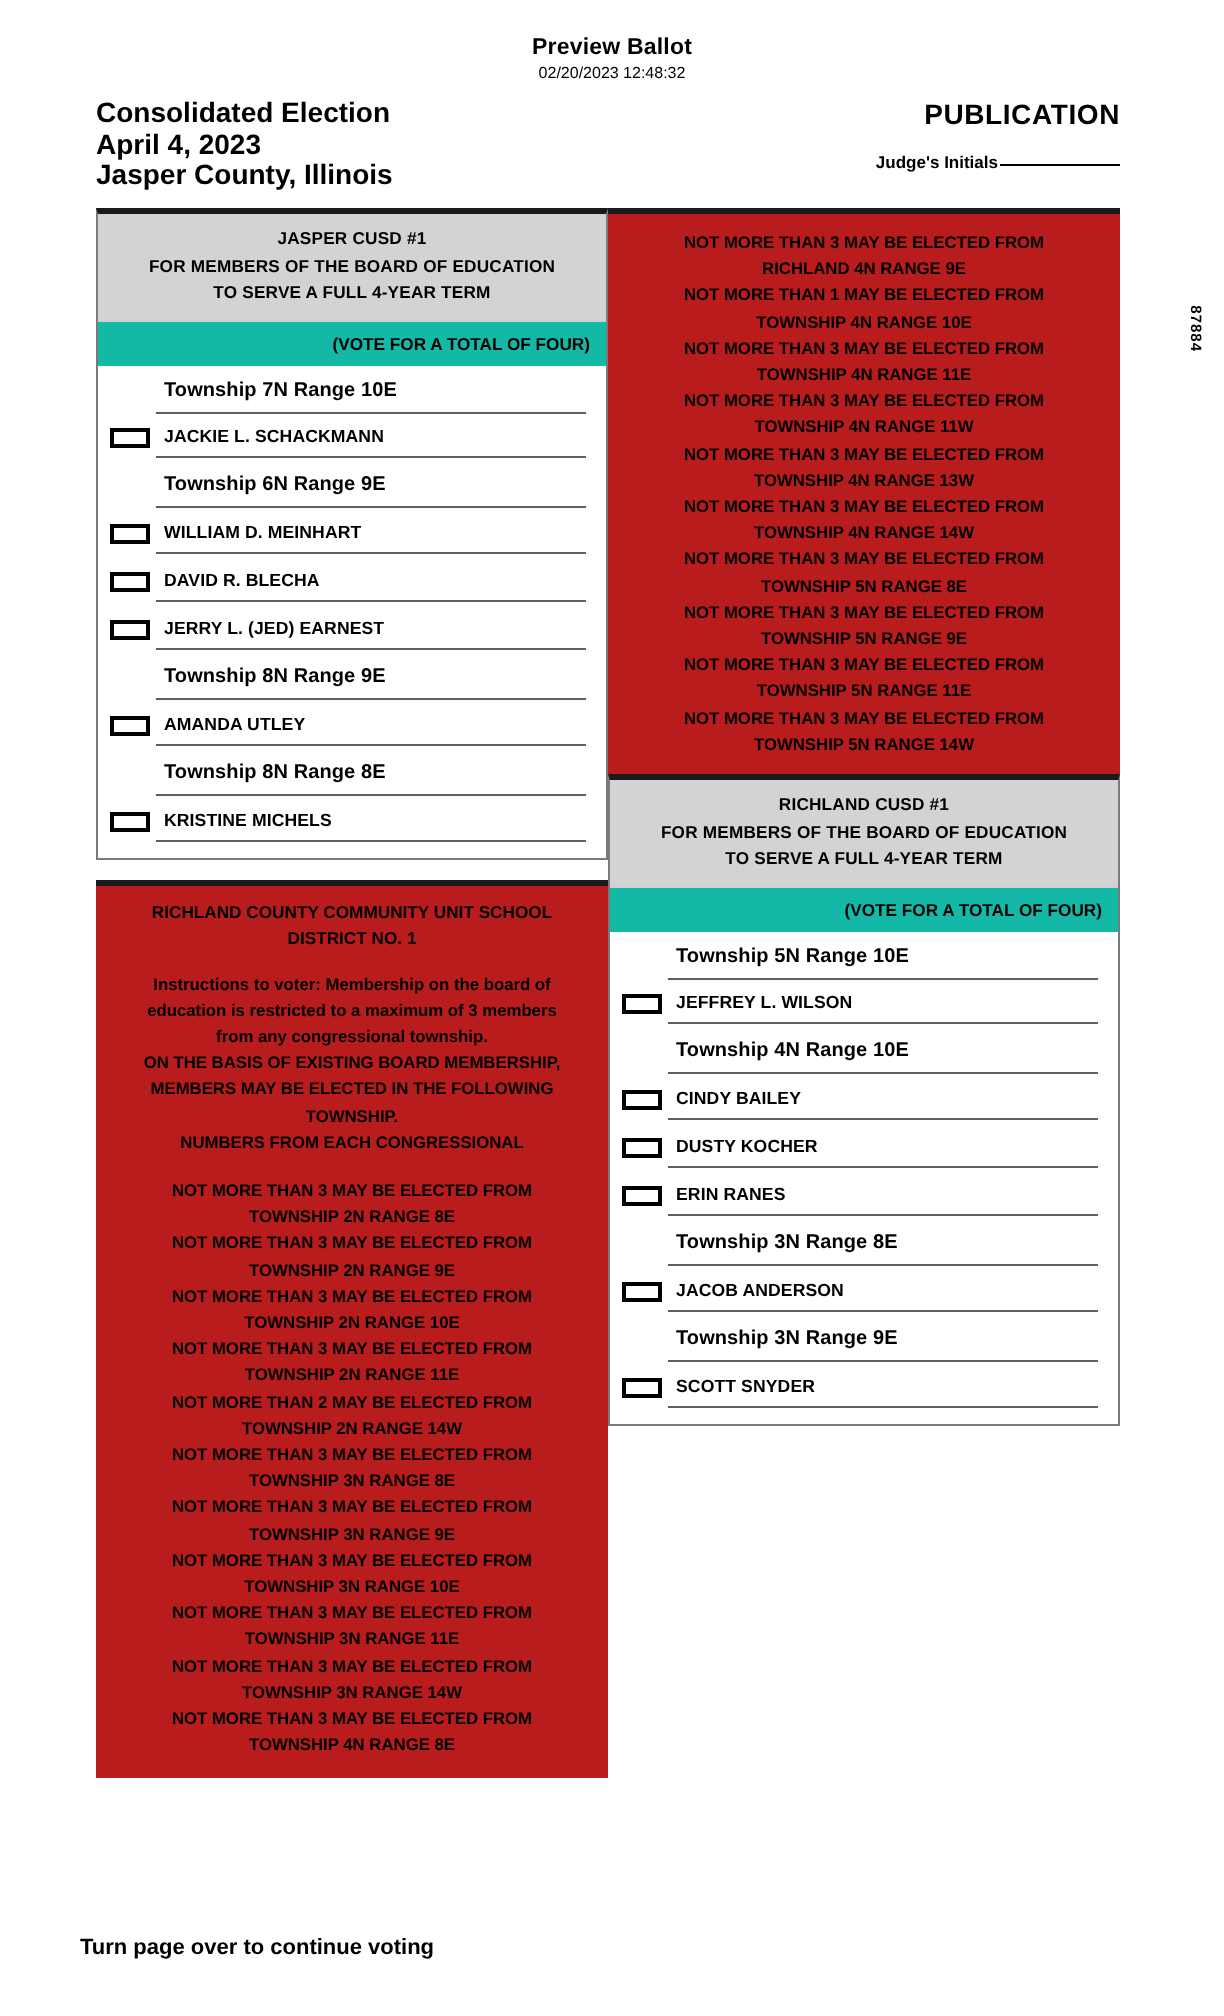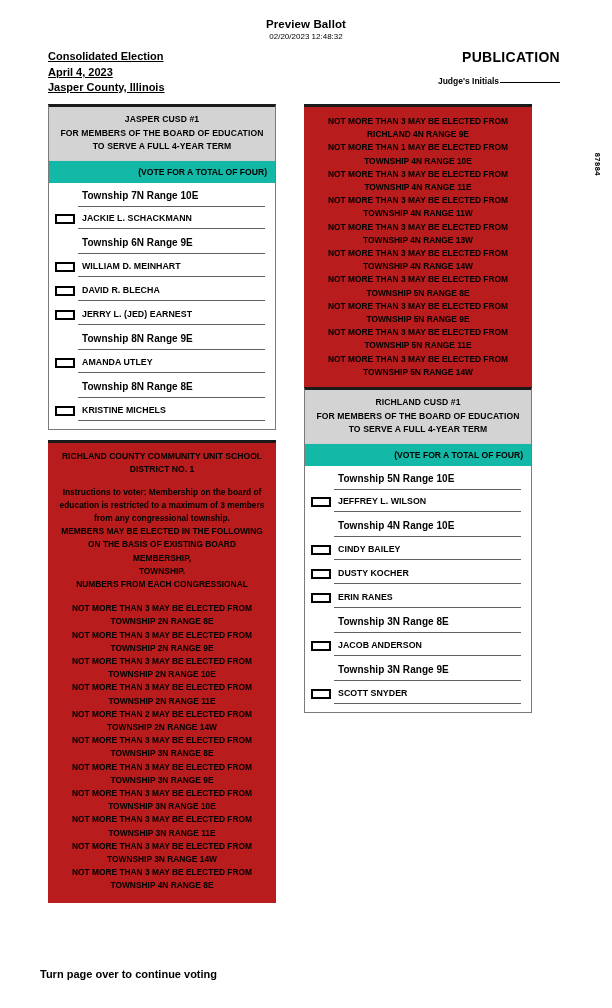--- a/index.html
+++ b/index.html
@@ -33,24 +33,23 @@
 
   .meta-row {
     position: relative;
     margin-top: 8px;
     height: 48px;
   }
   .election-meta {
     position: absolute;
     left: 48px;
     top: 0;
-    font-size: 11px;
+    font-size: 14px;
     font-weight: bold;
     line-height: 15.5px;
-    text-decoration: underline;
   }
   .publication-block {
     position: absolute;
     right: 52px;
     top: 0;
     text-align: right;
   }
   .publication-word {
     font-size: 14px;
     font-weight: bold;
@@ -73,21 +72,21 @@
   
   .columns {
     position: absolute;
     top: 104px;
     left: 0;
     width: 612px;
   }
   .col {
     position: absolute;
     top: 0;
-    width: 228px;
+    width: 256px;
   }
   .col-left  { left: 48px; }
   .col-right { left: 304px; }
 
   
   .block {
     border-top: 3px solid #1a1a1a;
     border-left: 1px solid #7a7a7a;
     border-right: 1px solid #7a7a7a;
     border-bottom: 1px solid #7a7a7a;
@@ -292,22 +291,22 @@
       <div class="instr-title">
         <div>RICHLAND COUNTY COMMUNITY UNIT SCHOOL</div>
         <div>DISTRICT NO. 1</div>
       </div>
       <div class="instr-para">
         <div>Instructions to voter: Membership on the board of</div>
         <div>education is restricted to a maximum of 3 members</div>
         <div>from any congressional township.</div>
       </div>
       <div class="instr-para upper">
+        <div>ON THE BASIS OF EXISTING BOARD MEMBERSHIP,</div>
         <div>MEMBERS MAY BE ELECTED IN THE FOLLOWING</div>
-        <div>ON THE BASIS OF EXISTING BOARD MEMBERSHIP,</div>
         <div>TOWNSHIP.</div>
         <div>NUMBERS FROM EACH CONGRESSIONAL</div>
       </div>
       <div class="limit-list">
         <div class="limit-item">
           <div>NOT MORE THAN 3 MAY BE ELECTED FROM</div>
           <div>TOWNSHIP 2N RANGE 8E</div>
         </div>
         <div class="limit-item">
           <div>NOT MORE THAN 3 MAY BE ELECTED FROM</div>

